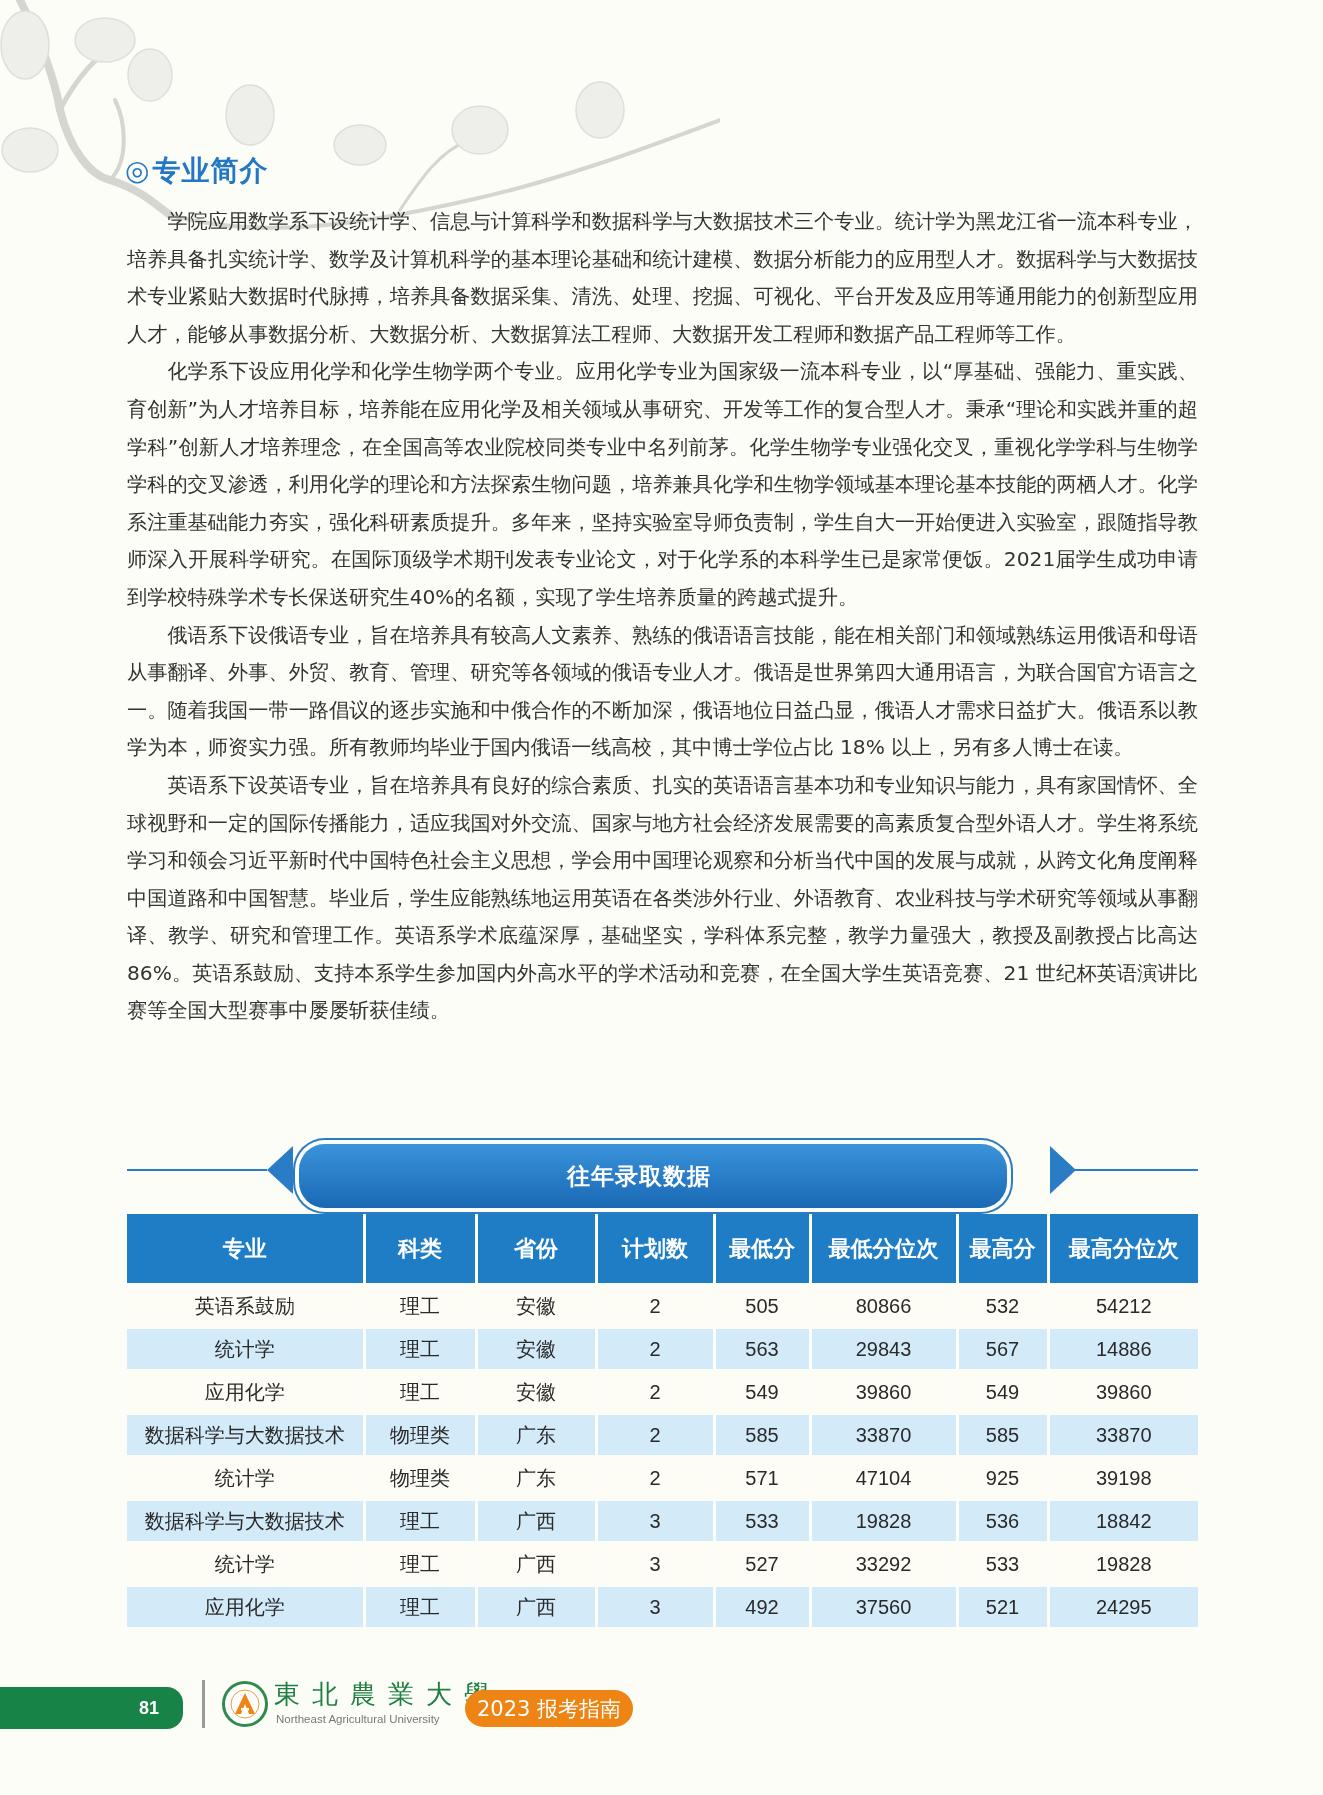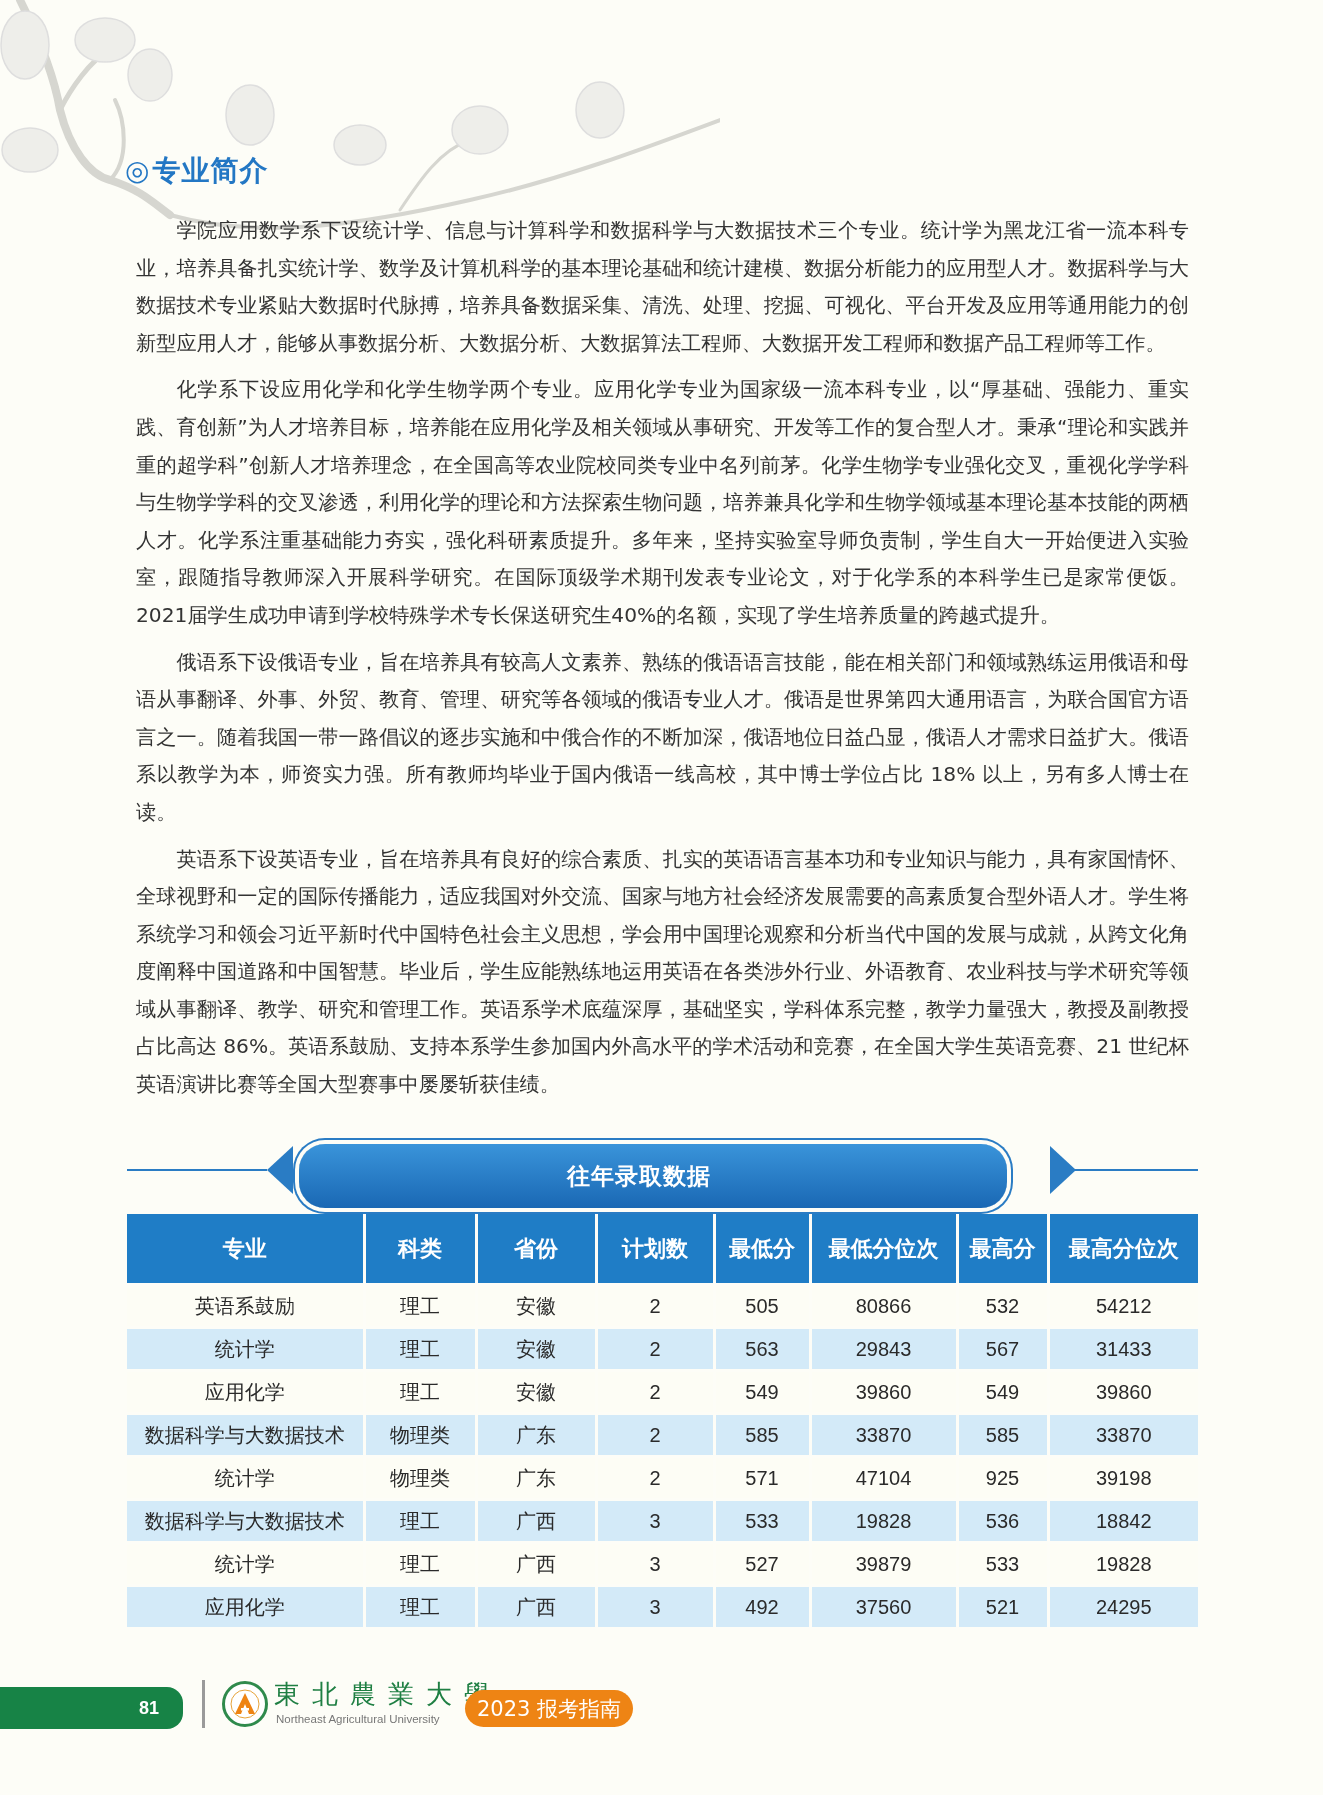--- a/index.html
+++ b/index.html
@@ -14,21 +14,21 @@
   .section-heading {
     position:absolute; left:125px; top:152px;
     font-size:28px; font-weight:bold; color:#2377c4; letter-spacing:1px;
     white-space:nowrap;
   }
   .section-heading .mark { font-weight:normal; margin-right:2px; }
   .body-text {
     position:absolute; left:127px; top:203px; width:1071px;
     font-size:20.2px; line-height:37.6px; text-align:justify; color:#333;
   }
-  .body-text p { margin:9px; text-indent:2em; }
+  .body-text p { margin:0; text-indent:2em; }
 
   .banner-wrap { position:absolute; left:127px; top:1144px; width:1071px; height:52px; }
   .banner-line { position:absolute; top:25px; height:2px; background:#2a7cc4; }
   .banner-line.left { left:0; width:140px; }
   .banner-line.right { right:0; width:148px; }
   .banner-arrow { position:absolute; top:2px; width:0; height:0; }
   .banner-arrow.left { left:140px; border-top:24px solid transparent; border-bottom:24px solid transparent; border-right:26px solid #2a7cc4; }
   .banner-arrow.right { right:122px; border-top:24px solid transparent; border-bottom:24px solid transparent; border-left:26px solid #2a7cc4; }
   .banner-pill {
     position:absolute; left:172px; top:0; width:708px; height:64px;
@@ -165,21 +165,21 @@
       <td>54212</td>
     </tr>
     <tr class="even">
       <td>统计学</td>
       <td>理工</td>
       <td>安徽</td>
       <td>2</td>
       <td>563</td>
       <td>29843</td>
       <td>567</td>
-      <td>31433</td>
+      <td>14886</td>
     </tr>
     <tr class="odd">
       <td>应用化学</td>
       <td>理工</td>
       <td>安徽</td>
       <td>2</td>
       <td>549</td>
       <td>39860</td>
       <td>549</td>
       <td>39860</td>
@@ -213,21 +213,21 @@
       <td>19828</td>
       <td>536</td>
       <td>18842</td>
     </tr>
     <tr class="odd">
       <td>统计学</td>
       <td>理工</td>
       <td>广西</td>
       <td>3</td>
       <td>527</td>
-      <td>39879</td>
+      <td>33292</td>
       <td>533</td>
       <td>19828</td>
     </tr>
     <tr class="even">
       <td>应用化学</td>
       <td>理工</td>
       <td>广西</td>
       <td>3</td>
       <td>492</td>
       <td>37560</td>

